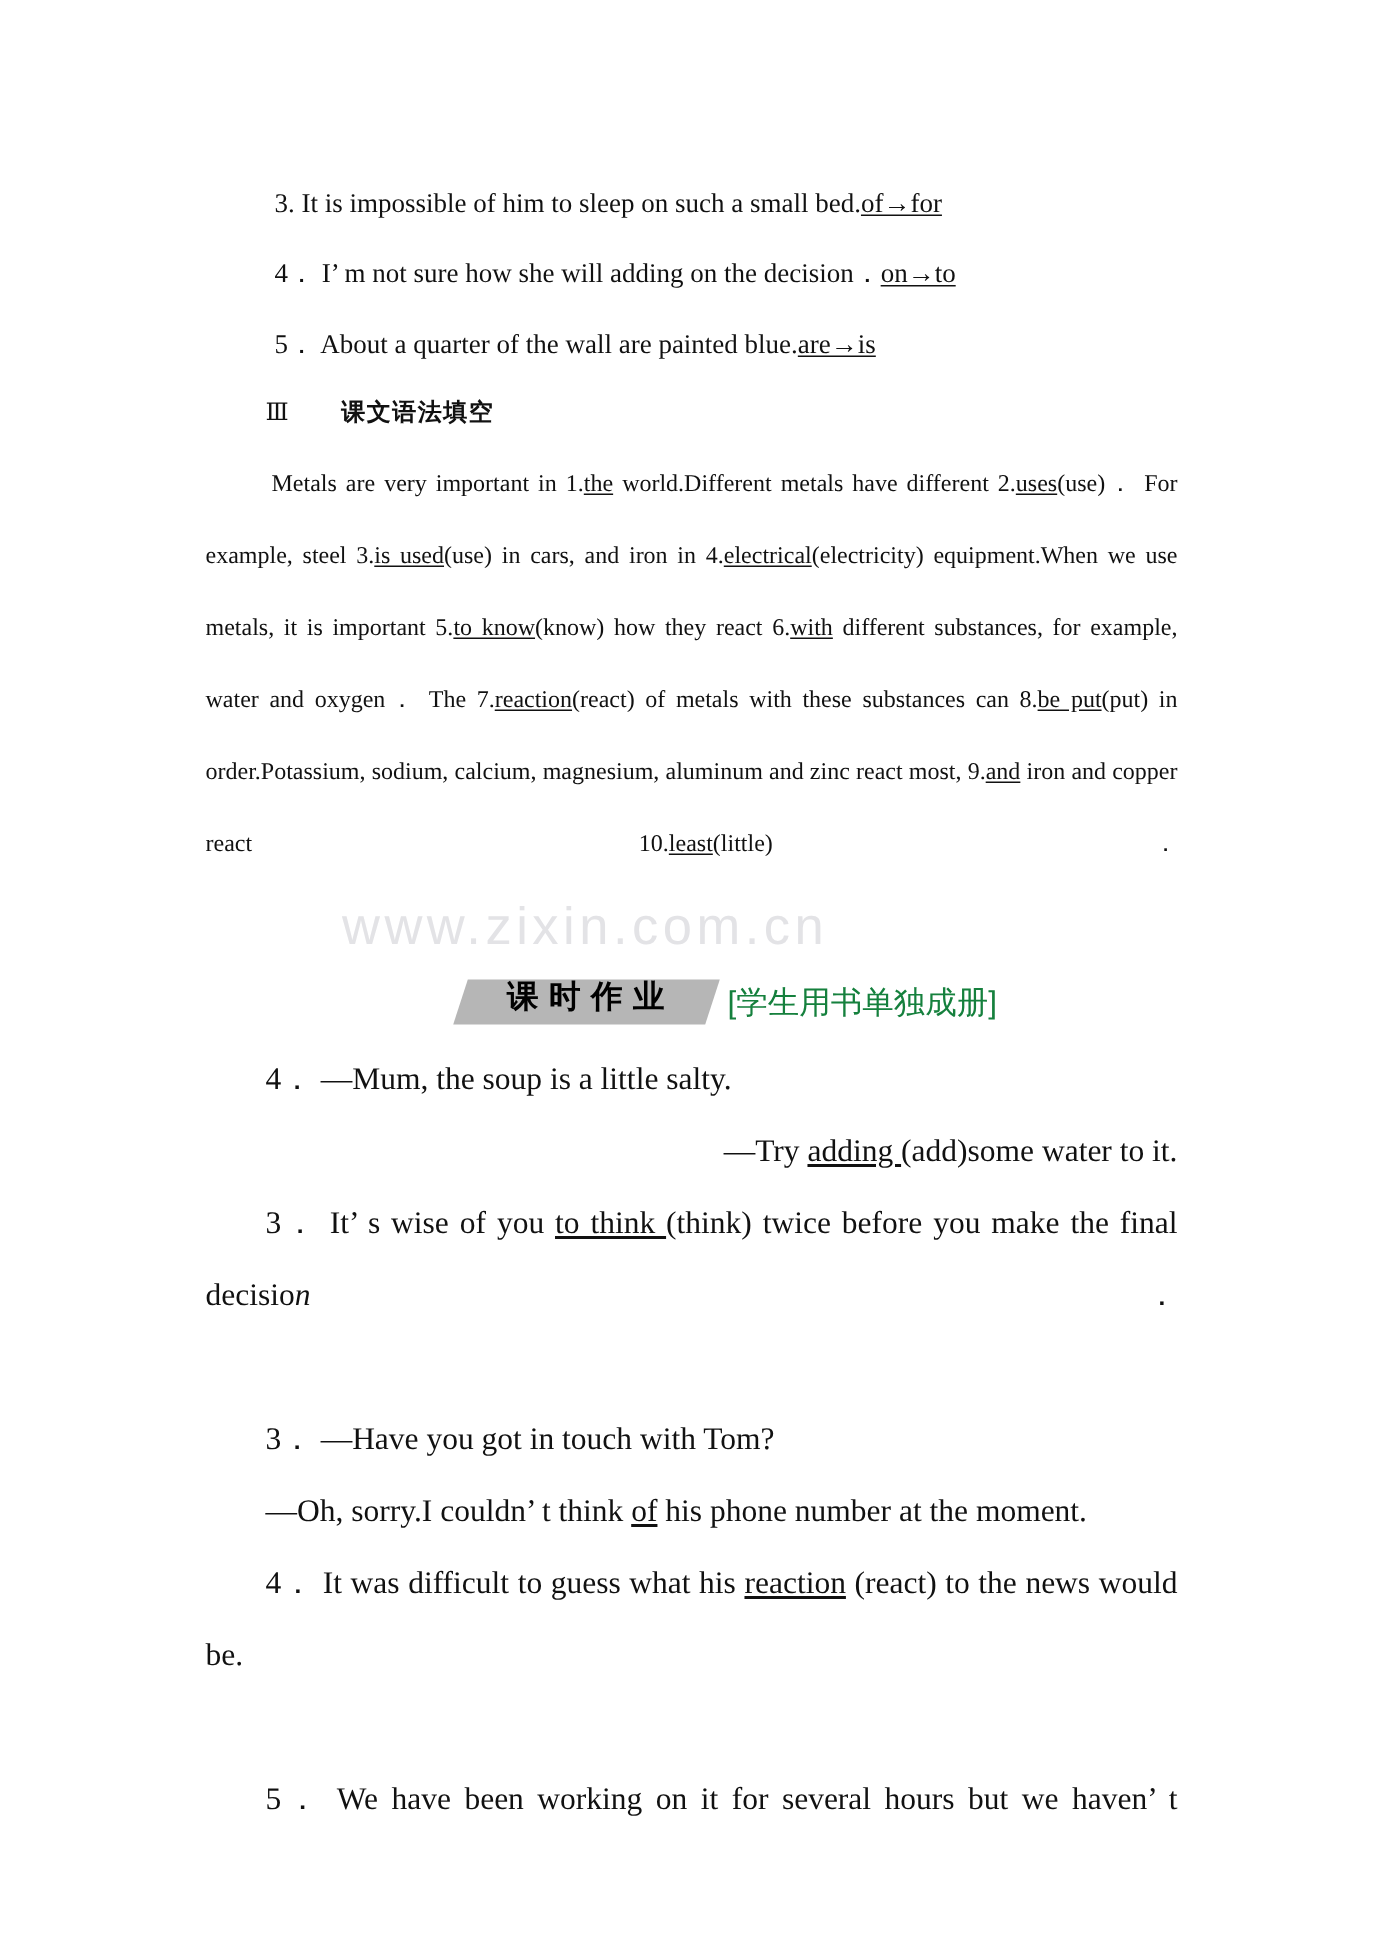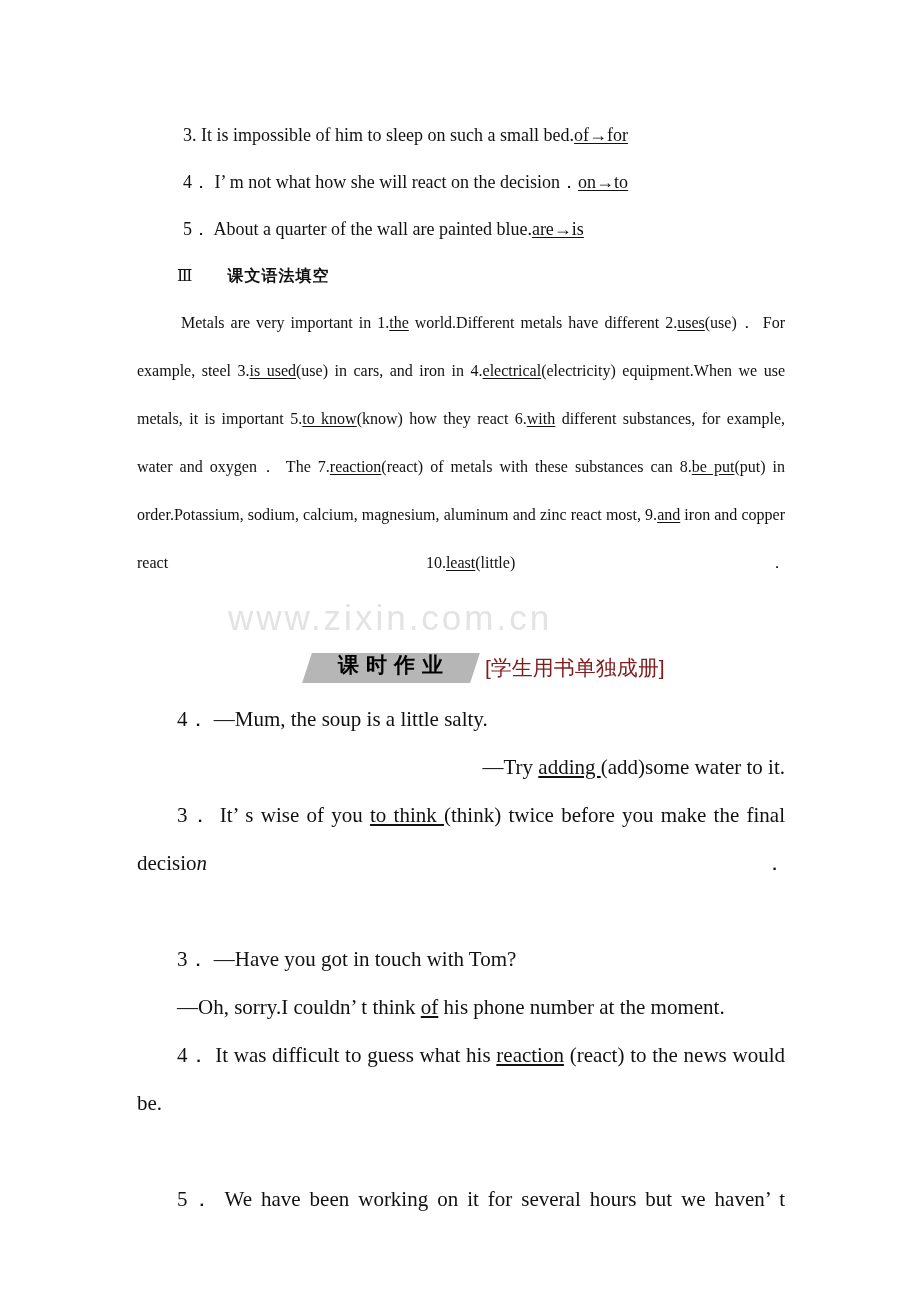--- a/index.html
+++ b/index.html
@@ -137,37 +137,37 @@
     font-size: 21px;
     font-weight: bold;
     letter-spacing: 7px;
     color: #000000;
     position: relative;
     top: -3px;
   }
   .banner-note {
     font-family: "Liberation Sans", "DejaVu Sans", sans-serif;
     font-size: 21px;
-    color: #7f1d1d;
+    color: #15803d;
     margin-left: 10px;
     letter-spacing: 0px;
   }
 </style>
 </head>
 <body>
 
 <div class="page">
 
   <div class="watermark">www.zixin.com.cn</div>
 
   <div class="content">
 
     <div id="correction-list">
         <div class="q-line first"><span>3. </span><span>It is impossible of him to sleep on such a small bed.</span><span class="ans">of→for</span></div>
-        <div class="q-line"><span>4． </span><span>I’ m not what how she will react on the decision．</span><span class="ans">on→to</span></div>
+        <div class="q-line"><span>4． </span><span>I’ m not sure how she will adding on the decision．</span><span class="ans">on→to</span></div>
         <div class="q-line"><span>5． </span><span>About a quarter of the wall are painted blue.</span><span class="ans">are→is</span></div>
       </div>
 
     <div class="section-head">
       <span class="numeral">Ⅲ</span><span class="cn">课文语法填空</span>
     </div>
 
     <div class="para" id="cloze-paragraph"><span>Metals are very important in 1.</span><span class="ans">the</span><span> world.Different metals have different 2.</span><span class="ans">uses</span><span>(use)． For example, steel 3.</span><span class="ans">is used</span><span>(use) in cars, and iron in 4.</span><span class="ans">electrical</span><span>(electricity) equipment.When we use metals, it is important 5.</span><span class="ans">to know</span><span>(know) how they react 6.</span><span class="ans">with</span><span> different substances, for example, water and oxygen． The 7.</span><span class="ans">reaction</span><span>(react) of metals with these substances can 8.</span><span class="ans">be put</span><span>(put) in order.Potassium, sodium, calcium, magnesium, aluminum and zinc react most, 9.</span><span class="ans">and</span><span> iron and copper react 10.</span><span class="ans">least</span><span>(little)．</span></div>
 
     <div class="banner-row">

